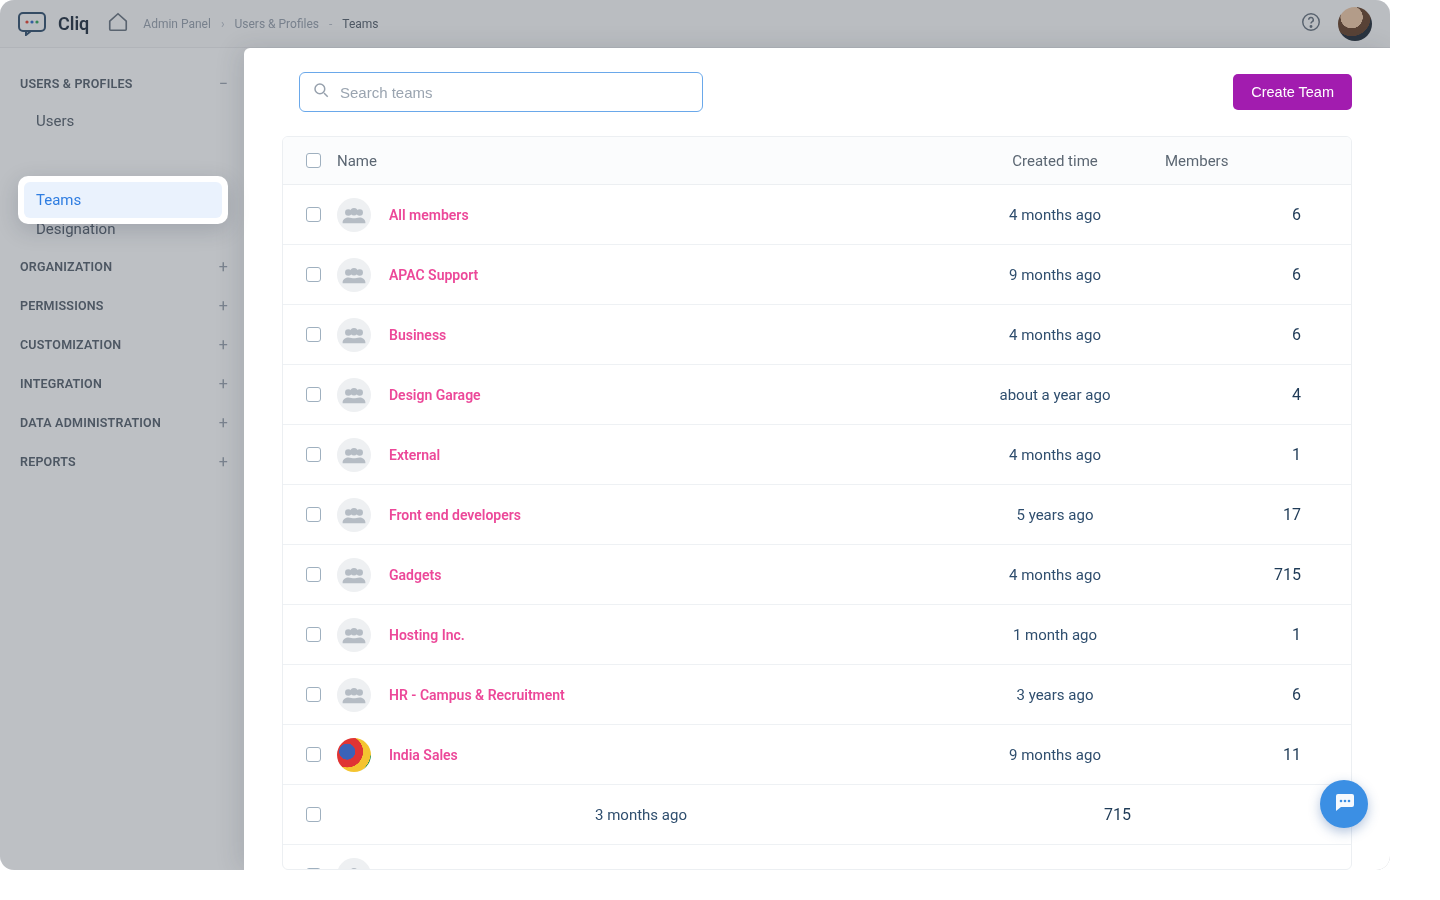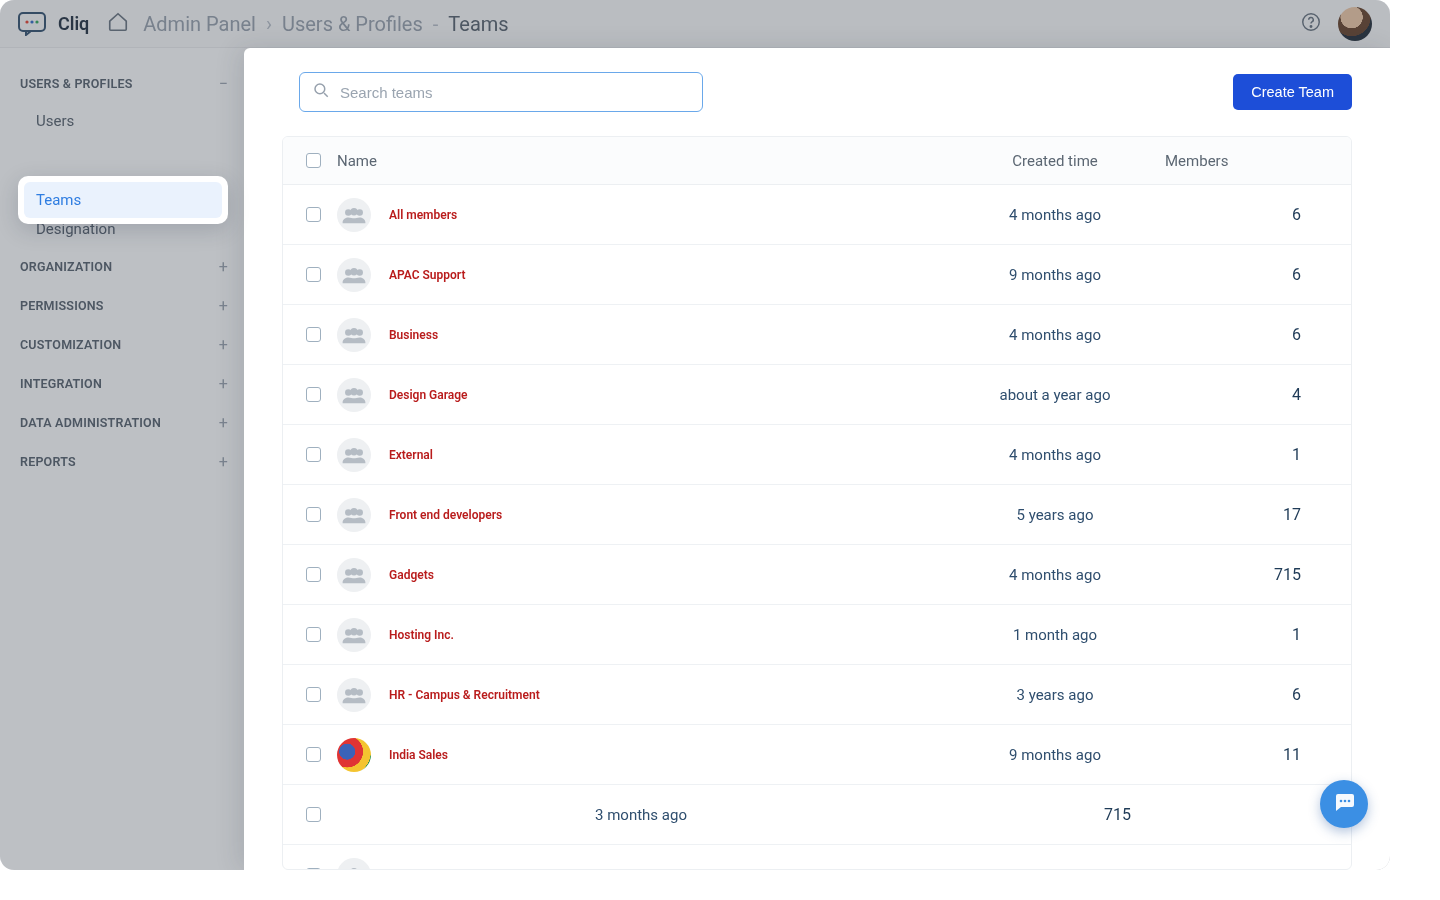--- a/index.html
+++ b/index.html
@@ -5,21 +5,21 @@
   * { margin: 0; padding: 0; box-sizing: border-box; }
   body { font-family: -apple-system, BlinkMacSystemFont, "Segoe UI", Roboto, "Helvetica Neue", Arial, sans-serif; background: #fff; color: #2b3a4a; width:1440px; height:900px; overflow:hidden; position:relative; }
   .app { width: 1390px; height: 870px; margin: 0; border-radius: 14px; overflow: hidden; background: #f7f8fa; position: relative; }
 
   
   .header { height: 48px; background: #f3f4f6; display:flex; align-items:center; padding: 0 18px; gap:14px; border-bottom:1px solid #e6e8eb; }
   .logo { display:flex; align-items:center; gap:12px; font-weight:600; color:#2b3a4a; font-size:18px; }
   .logo-icon { width:28px; height:24px; position:relative; }
   .logo-icon svg { width:28px; height:24px; }
   .home-icon { width:22px; height:22px; color:#6d7884; margin-left:4px; }
-  .breadcrumb { display:flex; gap:10px; color:#97a1ad; font-size:20px; }
+  .breadcrumb { display:flex; gap:10px; color:#97a1ad; font-size:12px; }
   .breadcrumb .sep { color:#b4bcc6; }
   .hdr-right { margin-left:auto; display:flex; align-items:center; gap:16px; }
   .help-icon { width:22px; height:22px; color:#6d7884; }
   .avatar { width:34px; height:34px; border-radius:50%; background: radial-gradient(circle at 40% 30%, #e9c7a8 0 35%, #6b4a35 36% 60%, #2c3642 61% 100%); }
 
   
   .dim { position:absolute; inset:0; background: rgba(40,48,58,0.28); pointer-events:none; }
 
   
   .sidebar { position:absolute; left:0; top:48px; bottom:0; width:244px; background:#f7f8fa; padding:16px 10px 0 14px; }
@@ -33,35 +33,35 @@
   .nav-pop .subitem.active { background:#eaf2fd; color:#2f7de1; border-radius:6px; }
 
   
   .panel { position:absolute; left:244px; top:48px; right:0; bottom:0; background:#fff; border-top-left-radius:6px; box-shadow: -6px 0 24px rgba(30,40,60,.12); z-index:3; overflow:hidden; }
   .panel-inner { padding:24px 38px 0 38px; height:100%; display:flex; flex-direction:column; }
   .top-row { display:flex; align-items:center; justify-content:space-between; gap:20px;padding-left:17px; }
   .search { width:404px; height:40px; border:1.5px solid #6aa8ea; border-radius:6px; display:flex; align-items:center; padding:0 12px; gap:10px; background:#fff; }
   .search svg { width:18px; height:18px; color:#97a1ad; }
   .search input { border:none; outline:none; font-size:15px; flex:1; color:#394b5c; }
   .search input::placeholder { color:#9aa4b0; }
-  .create-btn { height:36px; padding:0 18px; background:#1d4ed8; color:#fff; border:none; border-radius:5px; font-size:14.5px; font-weight:500; cursor:pointer; }
+  .create-btn { height:36px; padding:0 18px; background:#a21caf; color:#fff; border:none; border-radius:5px; font-size:14.5px; font-weight:500; cursor:pointer; }
 
   
   .table-wrap { flex:1; margin-top:24px; border:1px solid #eceff2; border-radius:6px; overflow-y:auto; }
   .thead { display:grid; grid-template-columns: 48px 1fr 220px 170px; align-items:center; height:48px; background:#fbfcfd; border-bottom:1px solid #eceff2; padding:0 16px 0 6px; color:#5c6773; font-size:15px; position:sticky; top:0; }
   .thead .th-members { padding-right:34px; }
   .row { display:grid; grid-template-columns: 48px 1fr 220px 170px; align-items:center; height:60px; border-bottom:1px solid #eef1f4; padding:0 16px 0 6px; }
   .row:last-child { border-bottom:none; }
   .cb { display:flex; justify-content:center; }
   .cb-input { width:15px; height:15px; border:1.5px solid #9fb0bf; border-radius:3px; appearance:none; background:#fff; cursor:pointer; }
   .name-cell { display:flex; align-items:center; gap:18px; }
   .team-avatar { width:34px; height:34px; border-radius:50%; background:#eef0f2; display:flex; align-items:center; justify-content:center; }
   .team-avatar svg { width:26px; height:18px; color:#b5bcc4; }
   .team-avatar.color { background: radial-gradient(circle at 30% 40%, #3b62b8 0 25%, #e03434 26% 50%, #f4c430 51% 75%, #2b8f44 76% 100%); }
-  .team-name { color:#b91c1c; font-weight:600; font-size:12px; }
+  .team-name { color:#ec4899; font-weight:600; font-size:14px; }
   .created { color:#2f4e6e; font-size:15px; text-align:center; }
   .members { color:#1f3b57; font-size:16px; text-align:right; padding-right:34px; }
 
   
   .fab { position:absolute; right:22px; bottom:42px; width:48px; height:48px; border-radius:50%; background:#3b8fe4; display:flex; align-items:center; justify-content:center; z-index:10; box-shadow:0 4px 12px rgba(40,90,160,.35); }
   .fab svg { width:24px; height:24px; color:#fff; }
 </style>
 </head>
 <body>
 

